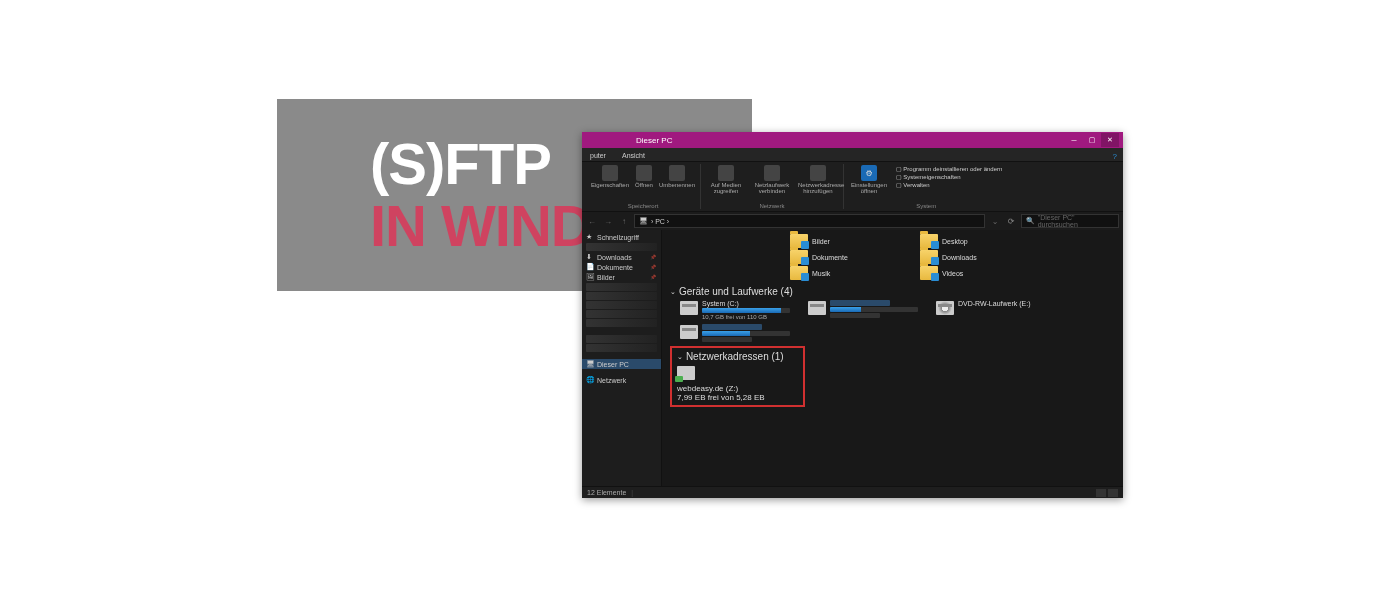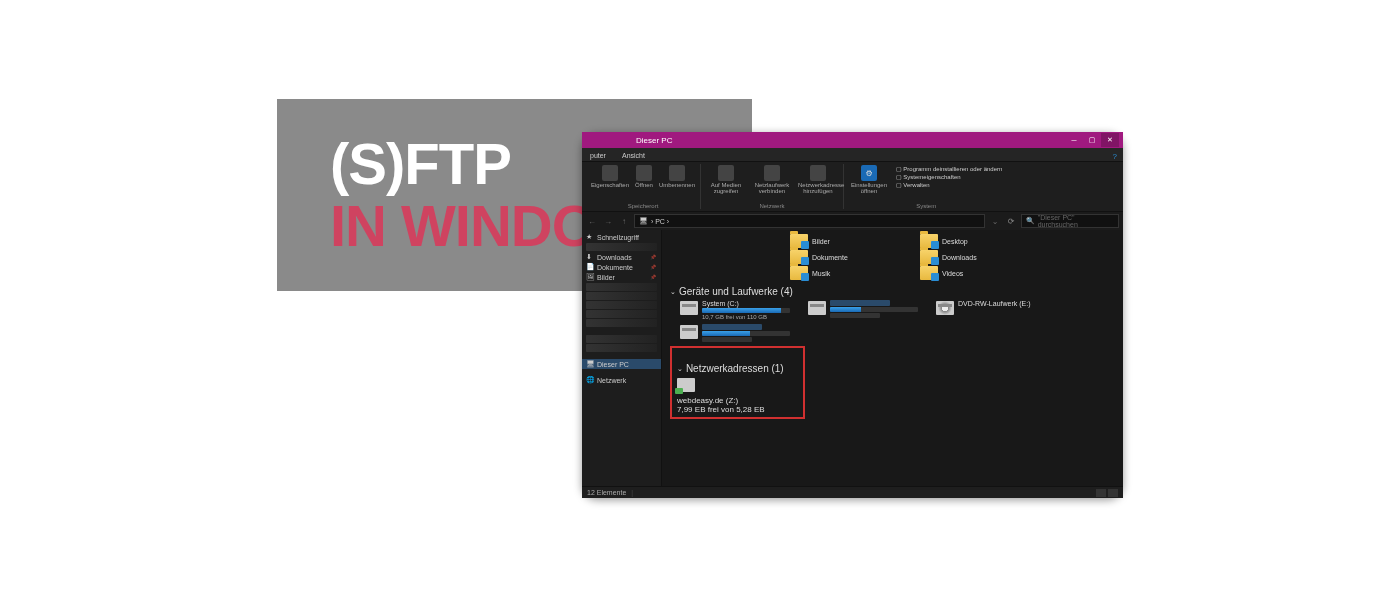--- a/index.html
+++ b/index.html
@@ -1,22 +1,22 @@
 <!DOCTYPE html>
 <html><head>
 <meta charset="utf-8">
 <style>
 * { margin: 0; padding: 0; box-sizing: border-box; font-family: "Segoe UI", Arial, sans-serif; }
 body { width: 1400px; height: 600px; background: #fff; position: relative; overflow: hidden; }
 
-.banner { position: absolute; left: 277px; top: 99px; width: 475px; height: 192px; background: #8a8a8a; display: flex; flex-direction: column; justify-content: center; padding-left: 53px; }
+.banner { position: absolute; left: 277px; top: 99px; width: 475px; height: 192px; background: #8a8a8a; display: flex; flex-direction: column; justify-content: center; padding-left: 93px; }
 .banner-line1 { color: #fff; font-size: 58px; font-weight: 800; letter-spacing: -1px; line-height: 1; }
 .banner-line2 { color: #cf4360; font-size: 58px; font-weight: 800; letter-spacing: -1px; line-height: 1; margin-top: 4px; }
 
-.explorer { position: absolute; left: 582px; top: 132px; width: 541px; height: 366px; background: #1b1b1b; color: #ddd; font-size: 8px; box-shadow: 0 2px 8px rgba(0,0,0,0.4); border-radius: 15px; }
+.explorer { position: absolute; left: 582px; top: 132px; width: 541px; height: 366px; background: #1b1b1b; color: #ddd; font-size: 8px; box-shadow: 0 2px 8px rgba(0,0,0,0.4); }
 .titlebar { height: 16px; background: #a0197f; display: flex; align-items: center; padding: 0 4px; }
 .titlebar-title { flex: 1; color: #fff; font-size: 8px; padding-left: 50px; }
 .titlebar-btns { display: flex; gap: 0; }
 .titlebar-btn { width: 18px; height: 14px; display: flex; align-items: center; justify-content: center; color: #fff; font-size: 7px; cursor: pointer; }
 .titlebar-btn.close { background: rgba(0,0,0,0.2); }
 
 .tabs { height: 14px; background: #252525; display: flex; align-items: flex-end; border-bottom: 1px solid #111; }
 .tab { padding: 2px 8px; font-size: 7px; color: #ccc; cursor: pointer; }
 .help-icon { margin-left: auto; color: #2a8dd4; padding-right: 6px; font-size: 8px; }
 
@@ -61,21 +61,21 @@
 .drive { display: flex; align-items: flex-start; gap: 4px; width: 110px; cursor: pointer; }
 .drive .dico { width: 18px; height: 14px; background: #ccc; border-radius: 1px; position:relative; margin-top:1px;}
 .drive .dico::after{content:"";position:absolute;left:2px;top:3px;right:2px;height:3px;background:#888;}
 .drive .dinfo { display:flex; flex-direction:column; gap:1px; flex:1; }
 .drive .dname { font-size: 7px; color: #ddd; }
 .drive .dbar { height: 5px; background: #333; border-radius:1px; overflow:hidden; }
 .drive .dbar-fill { height:100%; background: linear-gradient(#3aa0e8,#1a6ab5); }
 .drive .dfree { font-size: 6px; color: #aaa; }
 
 .netaddr-box { border: 2px solid #d03030; padding: 3px 5px; margin: 4px 0 0 0; width: 135px; }
-.netaddr-box .section-h { margin-top:12px; }
+.netaddr-box .section-h { margin-top:0; }
 .netdrv { display:flex; gap:4px; align-items:flex-start; cursor:pointer;flex-direction:column; }
 .netdrv .nico { width:18px; height:14px; background:#ccc; border-radius:1px; position:relative; margin-top:1px;}
 .netdrv .nico::after{content:"";position:absolute;left:-2px;bottom:-2px;width:8px;height:6px;background:#4caf50;border-radius:1px;}
 
 .status { height: 12px; background: #1e1e1e; border-top: 1px solid #111; display: flex; align-items: center; padding: 0 5px; font-size: 7px; color: #aaa; }
 .status .sep { margin: 0 5px; color:#444; }
 .status-icons { margin-left: auto; display:flex; gap:2px; }
 .status-icons span { width:10px;height:8px;background:#333;display:inline-block;cursor:pointer; }
 </style>
 </head>

